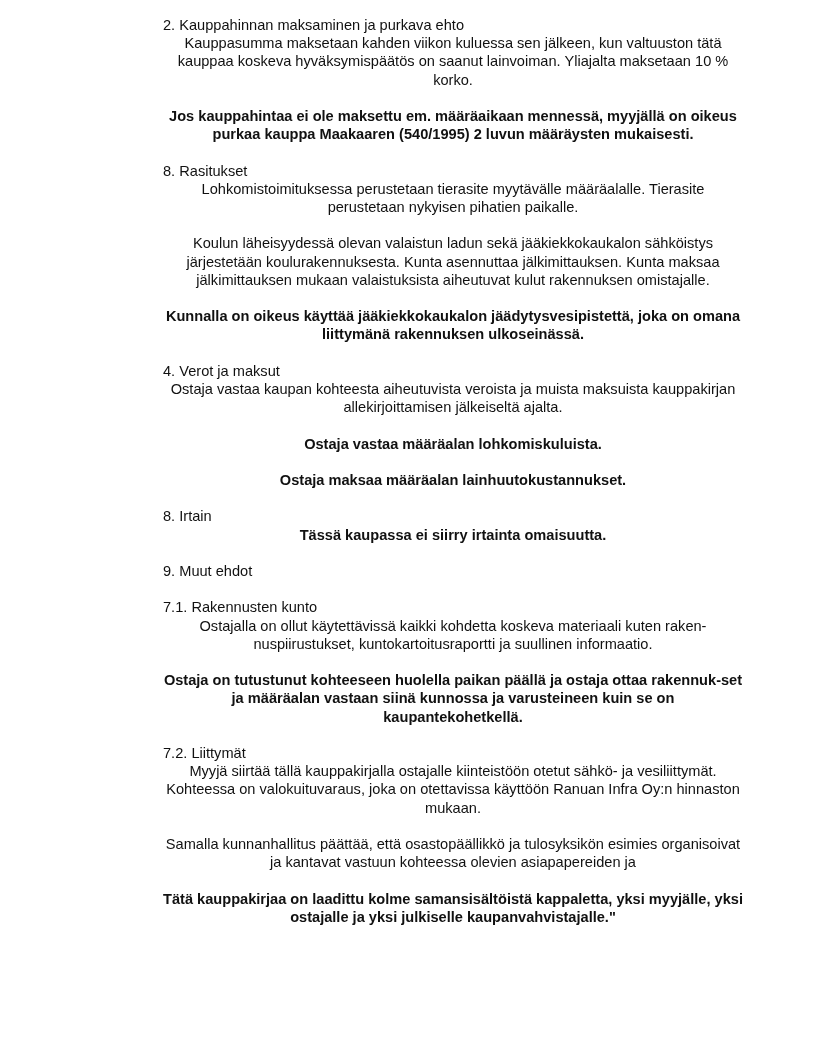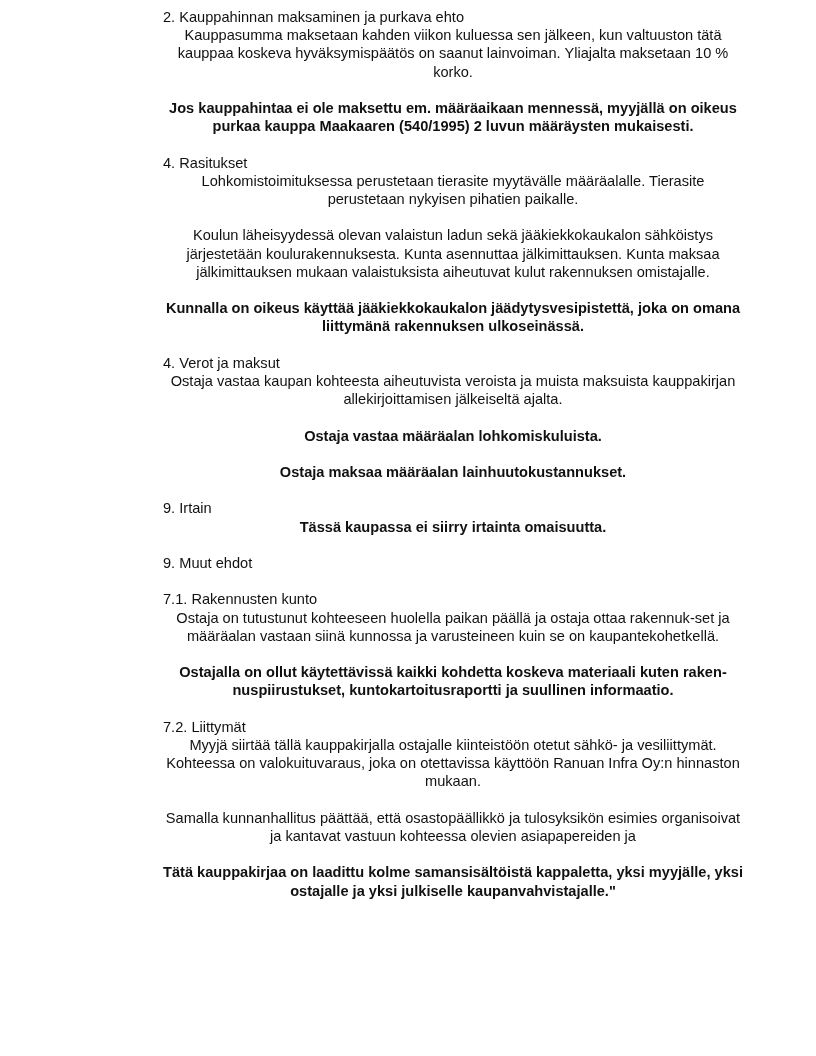--- a/index.html
+++ b/index.html
@@ -9,21 +9,21 @@
   }
   body {
     width: 816px;
     height: 1056px;
     overflow: hidden;
     position: relative;
   }
   .page {
     position: absolute;
     left: 163px;
-    top: 8px;
+    top: 16px;
     width: 580px;
     font-family: "Liberation Sans", sans-serif;
     font-size: 14.6px;
     line-height: 18.2px;
     color: #111111;
   }
   .section { margin: 0; }
   .heading { display: block; }
   .para { margin: 0 0 18.2px 0; text-align: center; }
   .para:last-child { margin-bottom: 0; font-weight: bold; }
@@ -35,54 +35,54 @@
 <div class="page">
 
   <div class="section">
     <span class="heading">2. Kauppahinnan maksaminen ja purkava ehto</span>
     <p class="para">Kauppasumma maksetaan kahden viikon kuluessa sen jälkeen, kun valtuuston tätä kauppaa koskeva hyväksymispäätös on saanut lainvoiman. Yliajalta maksetaan 10 % korko.</p>
     <p class="para">Jos kauppahintaa ei ole maksettu em. määräaikaan mennessä, myyjällä on oikeus purkaa kauppa Maakaaren (540/1995) 2 luvun määräysten mukaisesti.</p>
   </div>
   <div class="gap"></div>
 
   <div class="section">
-    <span class="heading">4. Rasitukset</span>
+    <span class="heading">8. Rasitukset</span>
     <p class="para">Lohkomistoimituksessa perustetaan tierasite myytävälle määräalalle. Tierasite perustetaan nykyisen pihatien paikalle.</p>
     <p class="para">Koulun läheisyydessä olevan valaistun ladun sekä jääkiekkokaukalon sähköistys järjestetään koulurakennuksesta. Kunta asennuttaa jälkimittauksen. Kunta maksaa jälkimittauksen mukaan valaistuksista aiheutuvat kulut rakennuksen omistajalle.</p>
     <p class="para">Kunnalla on oikeus käyttää jääkiekkokaukalon jäädytysvesipistettä, joka on omana liittymänä rakennuksen ulkoseinässä.</p>
   </div>
   <div class="gap"></div>
 
   <div class="section">
     <span class="heading">4. Verot ja maksut</span>
     <p class="para">Ostaja vastaa kaupan kohteesta aiheutuvista veroista ja muista maksuista kauppakirjan allekirjoittamisen jälkeiseltä ajalta.</p>
     <p class="para">Ostaja vastaa määräalan lohkomiskuluista.</p>
   </div>
   <div class="gap"></div>
 
   <div class="section">
     <p class="para">Ostaja maksaa määräalan lainhuutokustannukset.</p>
   </div>
   <div class="gap"></div>
 
   <div class="section">
-    <span class="heading">9. Irtain</span>
+    <span class="heading">8. Irtain</span>
     <p class="para">Tässä kaupassa ei siirry irtainta omaisuutta.</p>
   </div>
   <div class="gap"></div>
 
   <div class="section">
     <span class="heading">9. Muut ehdot</span>
   </div>
   <div class="gap"></div>
 
   <div class="section">
     <span class="heading">7.1. Rakennusten kunto</span>
+    <p class="para">Ostajalla on ollut käytettävissä kaikki kohdetta koskeva materiaali kuten raken-nuspiirustukset, kuntokartoitusraportti ja suullinen informaatio.</p>
     <p class="para">Ostaja on tutustunut kohteeseen huolella paikan päällä ja ostaja ottaa rakennuk-set ja määräalan vastaan siinä kunnossa ja varusteineen kuin se on kaupantekohetkellä.</p>
-    <p class="para">Ostajalla on ollut käytettävissä kaikki kohdetta koskeva materiaali kuten raken-nuspiirustukset, kuntokartoitusraportti ja suullinen informaatio.</p>
   </div>
   <div class="gap"></div>
 
   <div class="section">
     <span class="heading">7.2. Liittymät</span>
     <p class="para">Myyjä siirtää tällä kauppakirjalla ostajalle kiinteistöön otetut sähkö- ja vesiliittymät. Kohteessa on valokuituvaraus, joka on otettavissa käyttöön Ranuan Infra Oy:n hinnaston mukaan.</p>
     <p class="para">Samalla kunnanhallitus päättää, että osastopäällikkö ja tulosyksikön esimies organisoivat ja kantavat vastuun kohteessa olevien asiapapereiden ja</p>
     <p class="para">Tätä kauppakirjaa on laadittu kolme samansisältöistä kappaletta, yksi myyjälle, yksi ostajalle ja yksi julkiselle kaupanvahvistajalle."</p>
   </div>
 

